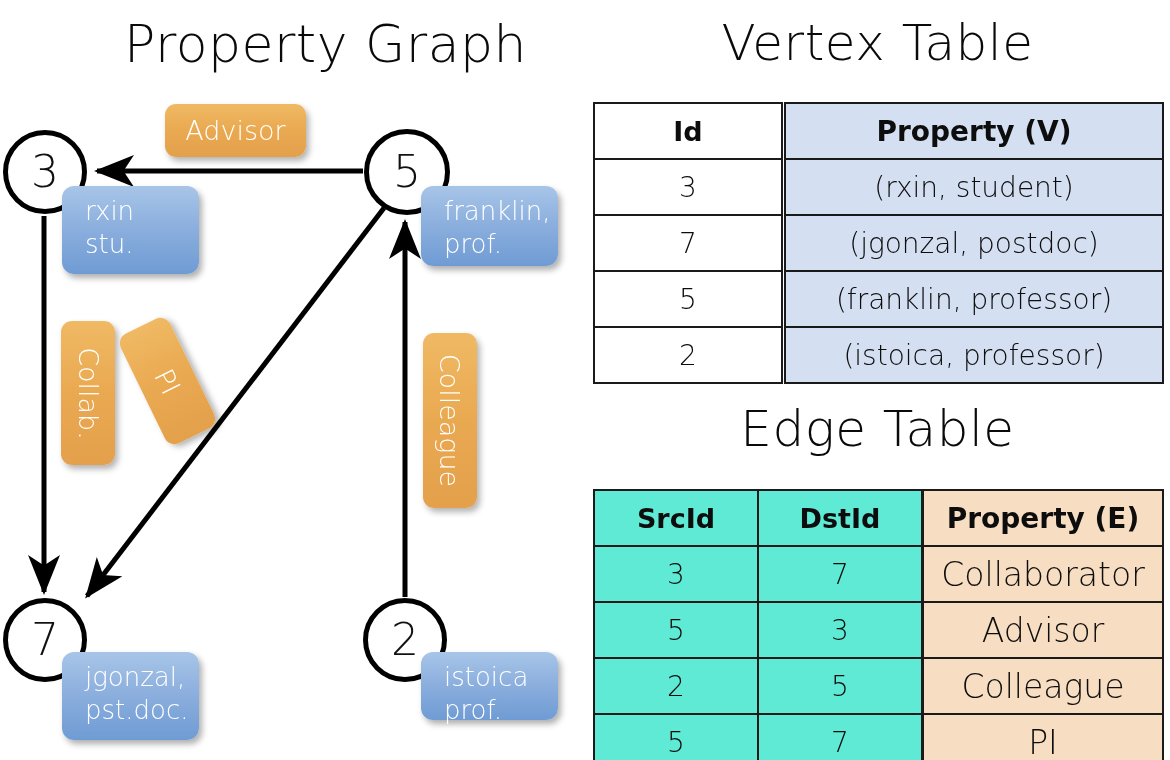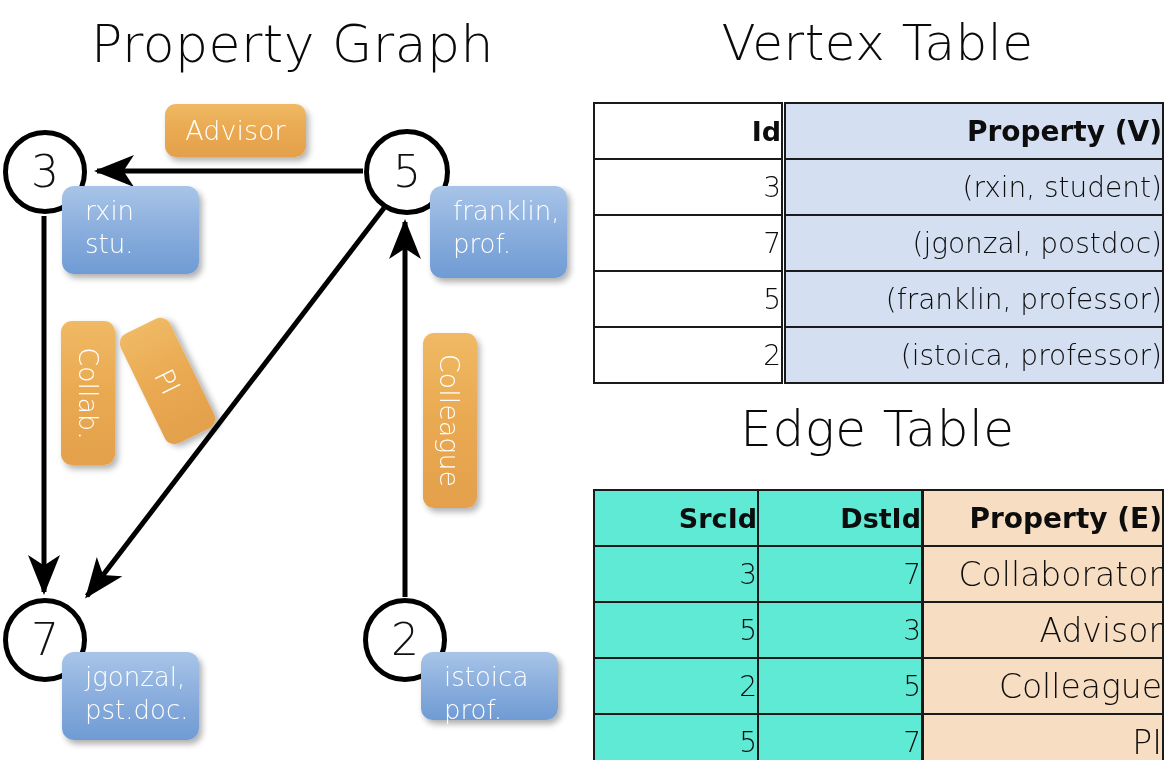--- a/index.html
+++ b/index.html
@@ -22,20 +22,21 @@
     font-family: "DejaVu Sans", sans-serif;
     font-weight: 300;
     color: #0a0a0a;
     white-space: nowrap;
     letter-spacing: 0.5px;
   }
   #title-property-graph {
     left: 0; top: 14px; width: 585px;
     text-align: center;
     font-size: 52px;
+    padding-left: 33px;
   }
   #title-vertex-table {
     left: 585px; top: 14px; width: 585px;
     text-align: center;
     font-size: 50px;
   }
   #title-edge-table {
     left: 585px; top: 400px; width: 585px;
     text-align: center;
     font-size: 50px;
@@ -105,21 +106,21 @@
 
   
   .tbl {
     position: absolute;
     border-collapse: collapse;
     font-family: "DejaVu Sans", sans-serif;
     font-weight: 300;
   }
   .tbl td, .tbl th {
     border: 2px solid #1a1a1a;
-    text-align: right;
+    text-align: center;
     font-weight: 300;
     padding: 0;
     color: #0d0d0d;
   }
   .tbl th { font-weight: 700; }
 
   
   #vertex-id-table { left: 593px; top: 102px; }
   #vertex-id-table td, #vertex-id-table th {
     width: 186px; height: 54px; font-size: 28px; background: #ffffff;
@@ -177,21 +178,21 @@
   <div class="node" style="left:3px; top:598px; width:84px; height:84px;">
     <span>7</span>
   </div>
   <div class="node" style="left:363px; top:598px; width:84px; height:84px;">
     <span>2</span>
   </div>
 
   <div class="vprop" style="left:62px; top:186px; width:137px; height:88px;">rxin
 stu.</div>
 
-  <div class="vprop" style="left:421px; top:186px; width:137px; height:92px;margin-left:9px;">franklin,
+  <div class="vprop" style="left:421px; top:186px; width:137px; height:80px;">franklin,
 prof.</div>
 
   <div class="vprop" style="left:62px; top:652px; width:137px; height:88px;">jgonzal,
 pst.doc.</div>
 
   <div class="vprop" style="left:421px; top:652px; width:137px; height:68px;">istoica
 prof.</div>
 
   <div class="eprop" style="left:165px; top:104px; width:141px; height:53px; font-size:27px;">
     <span class="etext">Advisor</span>

